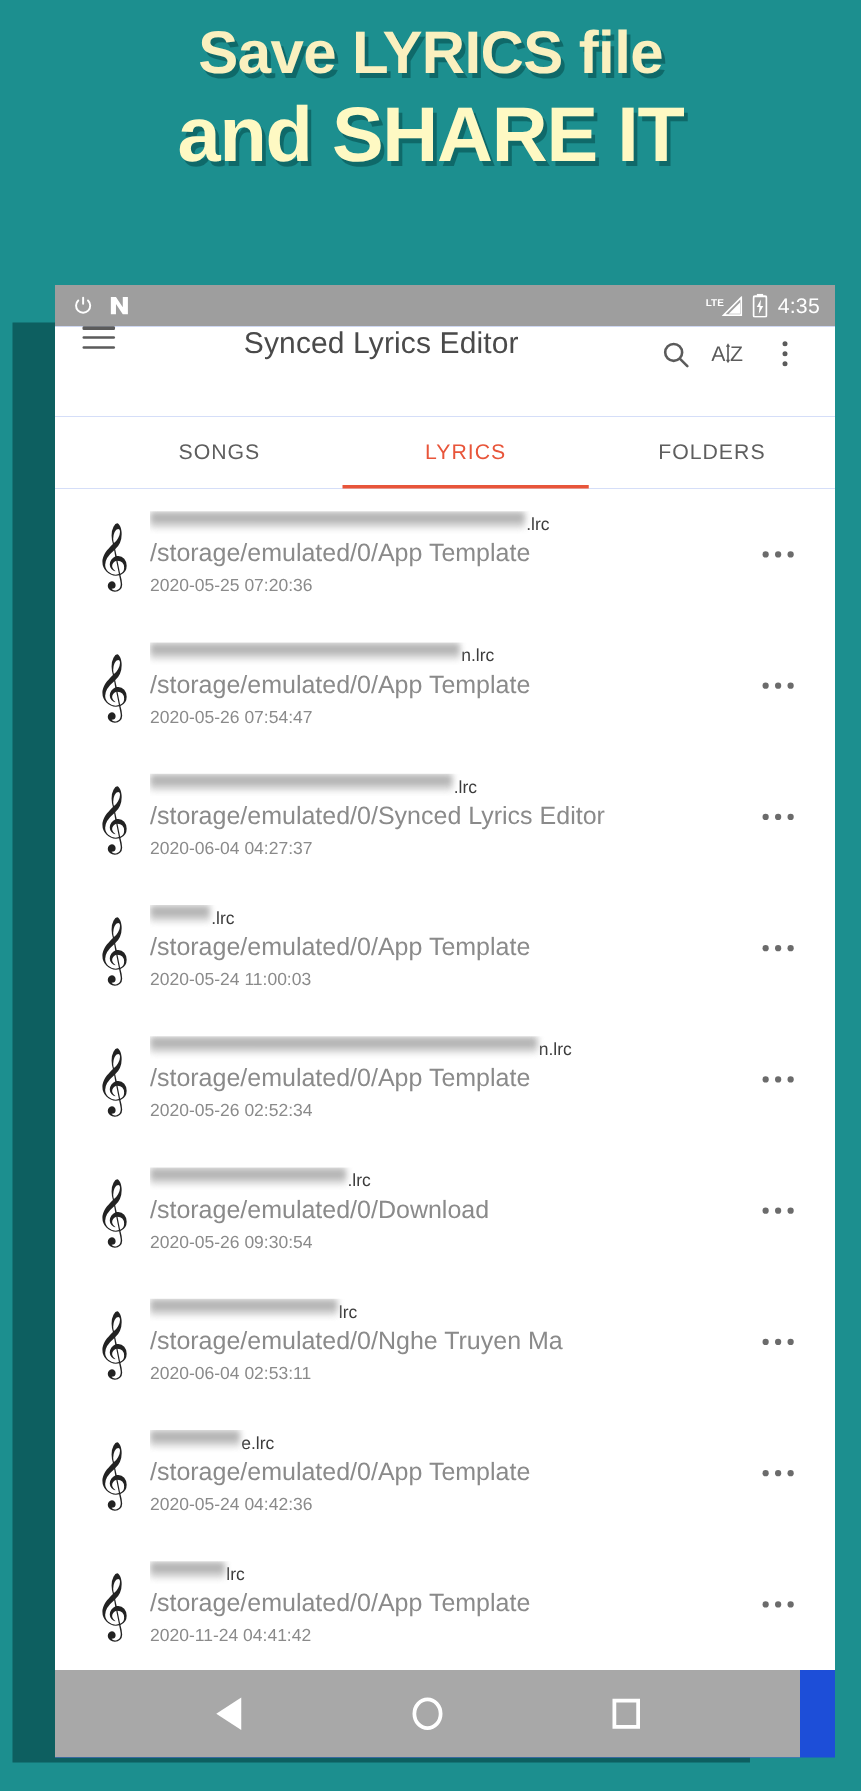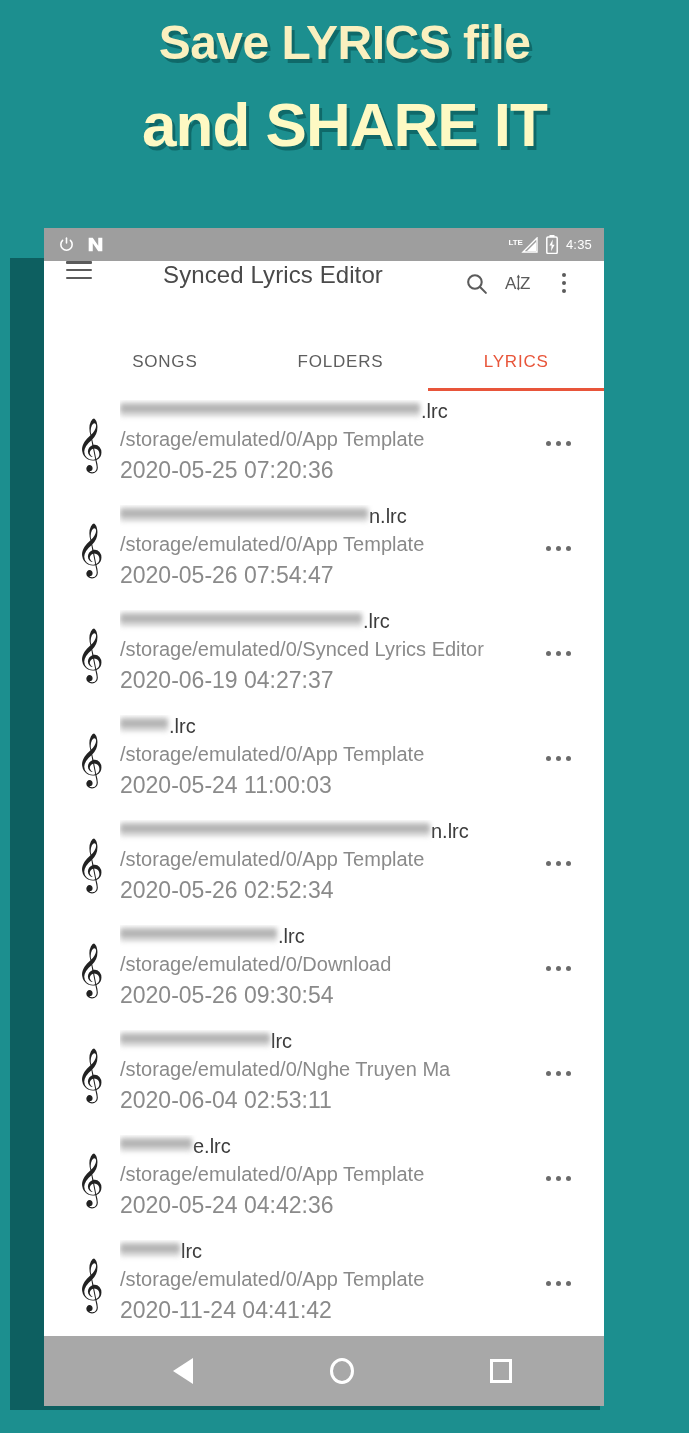--- a/index.html
+++ b/index.html
@@ -21,21 +21,20 @@
     position: absolute;
     left: 0; top: 0;
     width: 689px;
     height: 222px;
     background: #1c8f8f;
     display: flex;
     flex-direction: column;
     align-items: center;
     justify-content: flex-start;
     padding-top: 16px;
-    gap: 16px;
   }
   .promo-line1 {
     font-size: 48px;
     font-weight: bold;
     color: #faf0bf;
     letter-spacing: -0.5px;
     text-shadow: 3px 4px 0 rgba(0,60,60,0.45);
     line-height: 1.12;
     white-space: nowrap;
   }
@@ -58,40 +57,40 @@
     width: 590px;
     height: 1152px;
     background: #0d5f60;
   }
 
   
   .phone {
     position: absolute;
     left: 44px;
     top: 228px;
-    width: 560px;
+    width: 624px;
     height: 1178px;
     background: #1d4ed8;
     overflow: hidden;
   }
 
   
   .status-bar {
     height: 33px;
     background: #9e9e9e;
     display: flex;
     align-items: center;
     padding: 0 12px 0 14px;
     color: #ffffff;
   }
   .sb-left { display: flex; align-items: center; gap: 12px; }
   .sb-right { margin-left: auto; display: flex; align-items: center; gap: 8px; }
   .sb-icon { display: flex; align-items: center; }
   .sb-time {
-    font-size: 13px;
+    font-size: 17px;
     color: #ffffff;
     letter-spacing: 0.2px;
   }
   .lte-wrap { position: relative; display: flex; align-items: flex-end; }
   .lte-label {
     font-size: 8px;
     font-weight: bold;
     line-height: 1;
     margin-right: -2px;
     margin-bottom: 6px;
@@ -202,30 +201,30 @@
     display: inline-block;
     height: 15px;
     background: linear-gradient(180deg,#d8d8d8 0%,#9e9e9e 42%,#b8b8b8 58%,#e8e8e8 100%);
     filter: blur(2.6px);
     opacity: 0.92;
     border-radius: 2px;
     margin-right: 1px;
     position: relative;
     top: -1px;
   }
-  .fsuffix { color: #3c3c3c; font-size: 20px; }
+  .fsuffix { color: #3c3c3c; font-size: 14px; }
   .fpath {
     font-size: 20px;
     color: #8a8a8a;
     white-space: nowrap;
     overflow: hidden;
     line-height: 1.45;
   }
   .fdate {
-    font-size: 23px;
+    font-size: 14px;
     color: #8a8a8a;
     white-space: nowrap;
     line-height: 1.45;
   }
   .dots-horiz {
     width: 52px;
     flex-shrink: 0;
     display: flex;
     align-items: center;
     justify-content: center;
@@ -338,22 +337,22 @@
       <span class="dots-vert">
           <i></i>
           <i></i>
           <i></i>
         </span>
     </div>
   </div>
 
   <div class="tabs">
     <div class="tab">SONGS</div>
+    <div class="tab active">LYRICS</div>
     <div class="tab">FOLDERS</div>
-    <div class="tab active">LYRICS</div>
   </div>
 
   <div class="list">
 
     <div class="row">
       <div class="clef">𝄞</div>
       <div class="row-text">
         <div class="fname">
           <span class="blur" style="width:300px"></span>
           <span class="fsuffix">.lrc</span>
@@ -386,21 +385,21 @@
     </div>
 
     <div class="row">
       <div class="clef">𝄞</div>
       <div class="row-text">
         <div class="fname">
           <span class="blur" style="width:242px"></span>
           <span class="fsuffix">.lrc</span>
         </div>
         <div class="fpath">/storage/emulated/0/Synced Lyrics Editor</div>
-        <div class="fdate">2020-06-19 04:27:37</div>
+        <div class="fdate">2020-06-04 04:27:37</div>
       </div>
       <div class="dots-horiz">
           <i></i>
           <i></i>
           <i></i>
         </div>
     </div>
 
     <div class="row">
       <div class="clef">𝄞</div>

